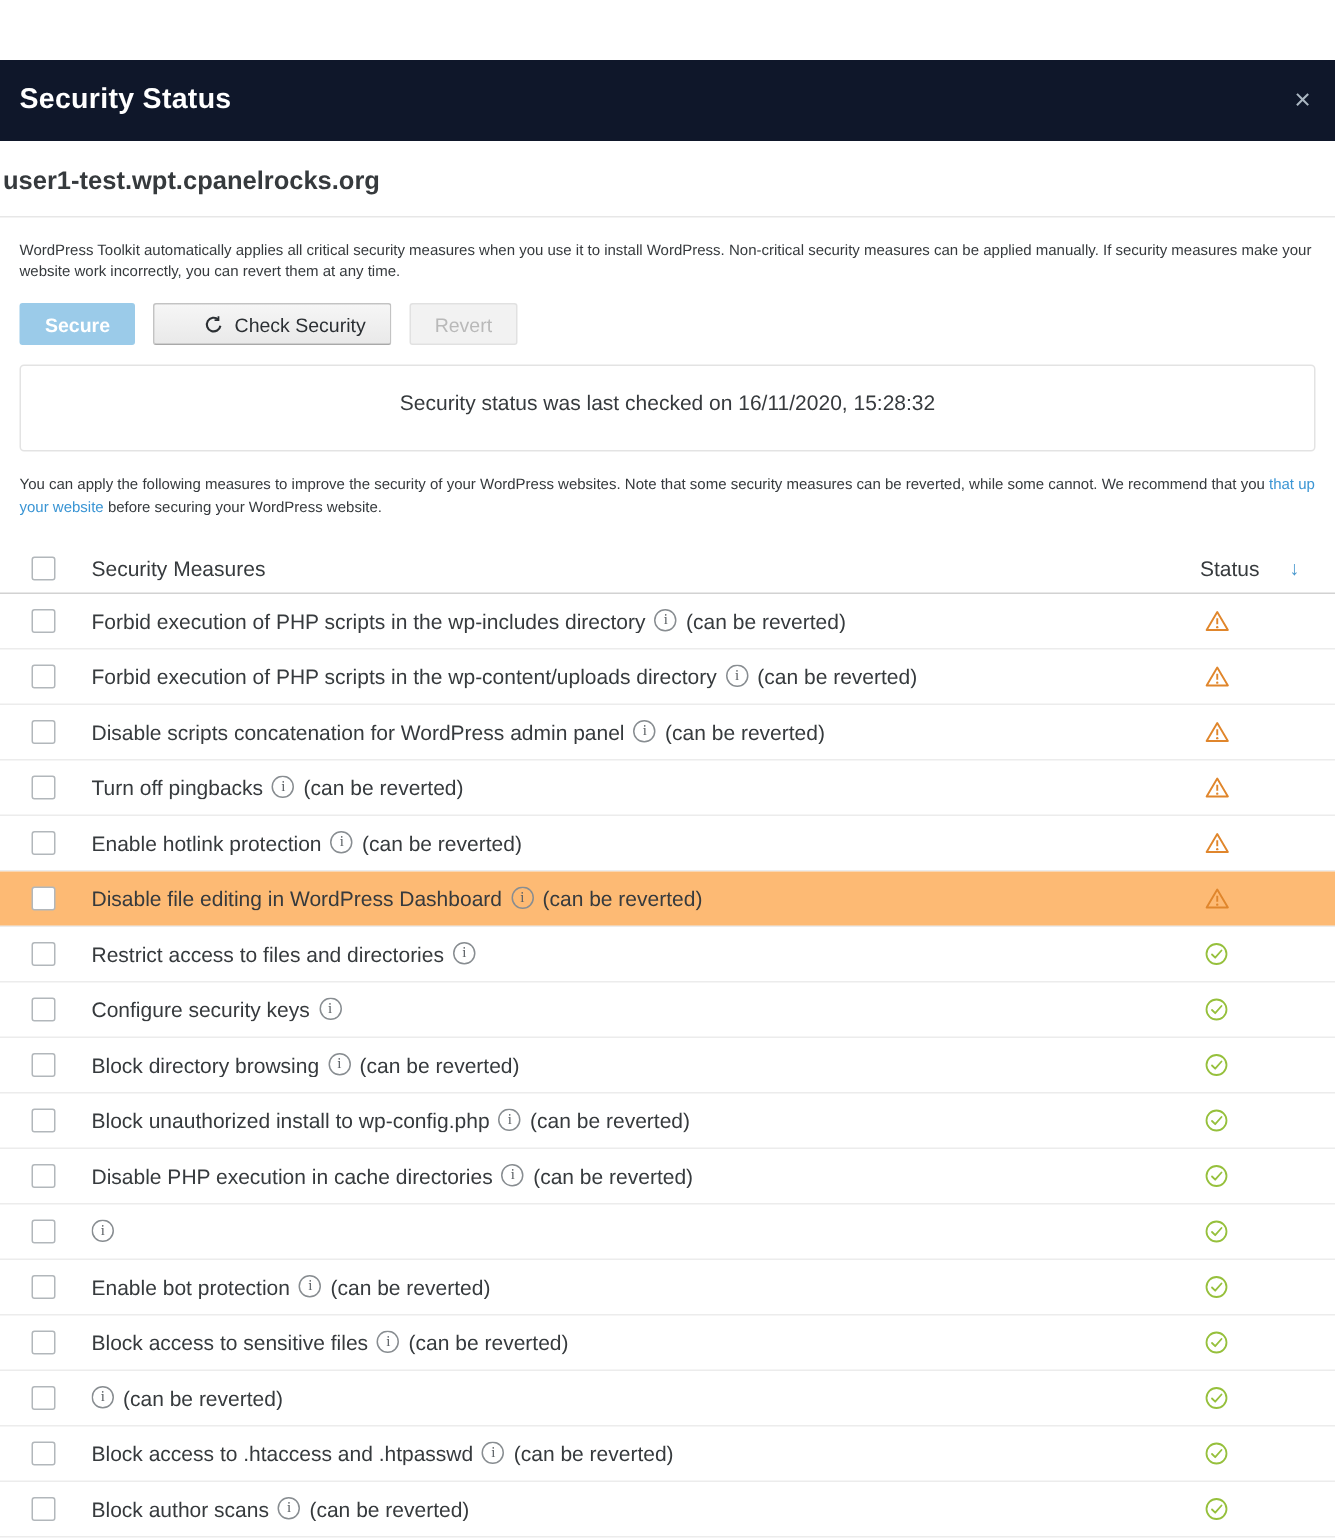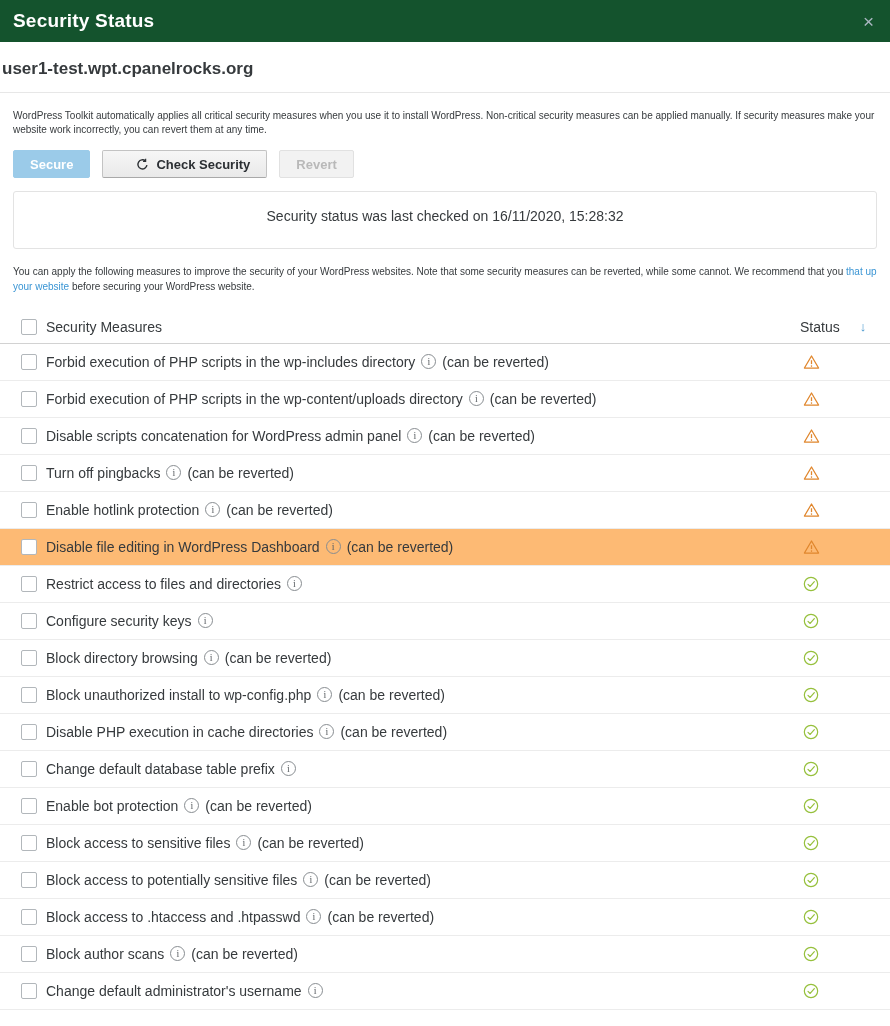--- a/index.html
+++ b/index.html
@@ -6,26 +6,27 @@
   html, body { width: 890px; }
   body {
     font-family: "Liberation Sans", "DejaVu Sans", sans-serif;
     background: #ffffff;
     color: #363a3d;
     font-size: 14px;
     position: relative;
   }
   
   .dialog-header {
-    height: 42px;
-    background: #14532d;
+    height: 54px;
+    background: #0f172a;
     display: flex;
     align-items: center;
     padding: 0 16px 0 13px;
     position: relative;
+    margin-top: 40px;
   }
   .dialog-title {
     color: #ffffff;
     font-size: 19px;
     font-weight: 700;
     letter-spacing: .2px;
   }
   .close-btn {
     position: absolute;
     right: 16px;
@@ -72,28 +73,28 @@
     background: #9bcbe9;
     border-color: #9bcbe9;
     color: #ffffff;
     font-weight: 600;
   }
   .btn-check {
     background: linear-gradient(#f6f6f6, #e9e9e9);
     border-color: #c3c3c3;
     border-bottom-color: #a9a9a9;
     color: #2b2f33;
-    font-weight: 700;
+    font-weight: 400;
     padding-left: 33px;
   }
   .btn-revert {
     background: #f2f2f2;
     border-color: #e1e1e1;
     color: #b9b9b9;
-    font-weight: 700;
+    font-weight: 400;
     cursor: default;
   }
   .refresh-icon { display: inline-flex; }
   
   .status-box {
     margin: 13px 13px 0 13px;
     border: 1px solid #e3e3e3;
     border-radius: 3px;
     text-align: center;
     padding: 16px 10px 24px 10px;
@@ -124,21 +125,21 @@
     width: 16px;
     height: 16px;
     border: 1px solid #b2b7bb;
     border-radius: 2px;
     background: #ffffff;
     flex: 0 0 auto;
     cursor: pointer;
   }
   .label-cell {
     flex: 1 1 auto;
-    margin-left: 9px;
+    margin-left: 24px;
     display: flex;
     align-items: center;
     gap: 6px;
     white-space: nowrap;
     overflow: hidden;
   }
   .status-col {
     flex: 0 0 90px;
     display: flex;
     align-items: center;
@@ -398,21 +399,20 @@
         <svg width="16" height="16" viewBox="0 0 24 24">
           <circle cx="12" cy="12" r="10" fill="none" stroke="#96c03c" stroke-width="1.8"></circle>
           <path d="M7.5 12.5 l3.2 3.2 L17 8.5" fill="none" stroke="#96c03c" stroke-width="1.8" stroke-linecap="round" stroke-linejoin="round"></path>
         </svg>
       </span>
     </span>
   </div>
       <div class="row">
     <span class="cb"></span>
     <span class="label-cell">
-      <span>Change default database table prefix</span>
       <span class="info-icon">i</span>
 
     </span>
     <span class="status-col">
 
       <span class="status-icon">
         <svg width="16" height="16" viewBox="0 0 24 24">
           <circle cx="12" cy="12" r="10" fill="none" stroke="#96c03c" stroke-width="1.8"></circle>
           <path d="M7.5 12.5 l3.2 3.2 L17 8.5" fill="none" stroke="#96c03c" stroke-width="1.8" stroke-linecap="round" stroke-linejoin="round"></path>
         </svg>
@@ -449,21 +449,20 @@
         <svg width="16" height="16" viewBox="0 0 24 24">
           <circle cx="12" cy="12" r="10" fill="none" stroke="#96c03c" stroke-width="1.8"></circle>
           <path d="M7.5 12.5 l3.2 3.2 L17 8.5" fill="none" stroke="#96c03c" stroke-width="1.8" stroke-linecap="round" stroke-linejoin="round"></path>
         </svg>
       </span>
     </span>
   </div>
       <div class="row">
     <span class="cb"></span>
     <span class="label-cell">
-      <span>Block access to potentially sensitive files</span>
       <span class="info-icon">i</span>
       <span>(can be reverted)</span>
     </span>
     <span class="status-col">
 
       <span class="status-icon">
         <svg width="16" height="16" viewBox="0 0 24 24">
           <circle cx="12" cy="12" r="10" fill="none" stroke="#96c03c" stroke-width="1.8"></circle>
           <path d="M7.5 12.5 l3.2 3.2 L17 8.5" fill="none" stroke="#96c03c" stroke-width="1.8" stroke-linecap="round" stroke-linejoin="round"></path>
         </svg>

